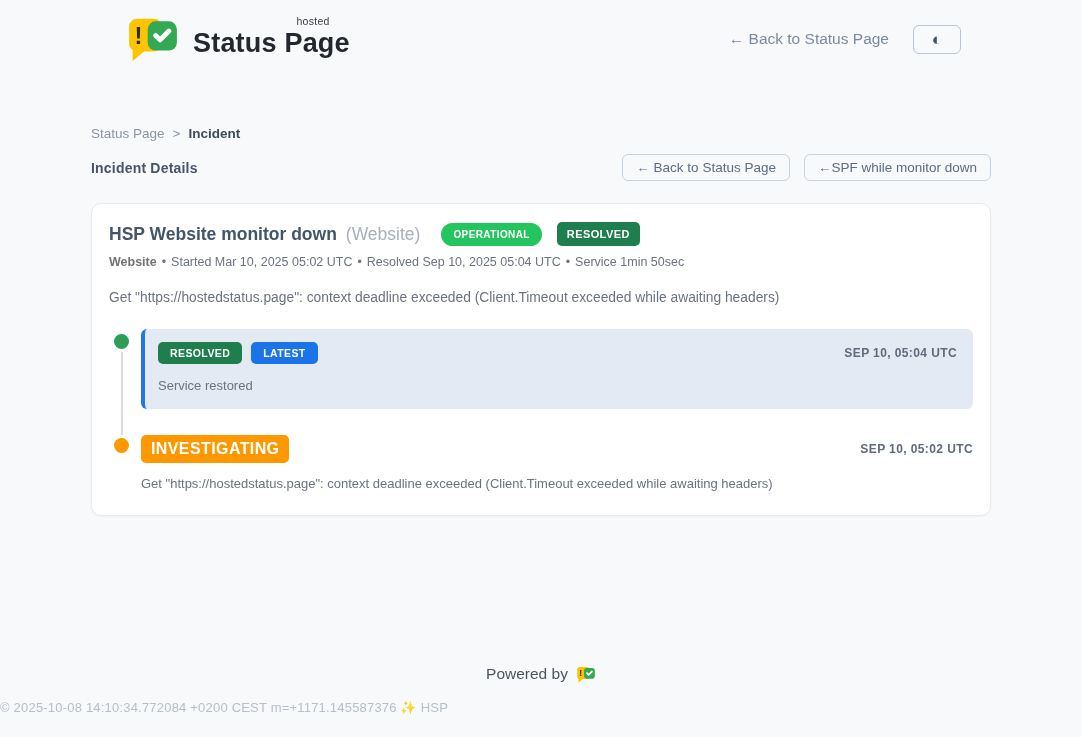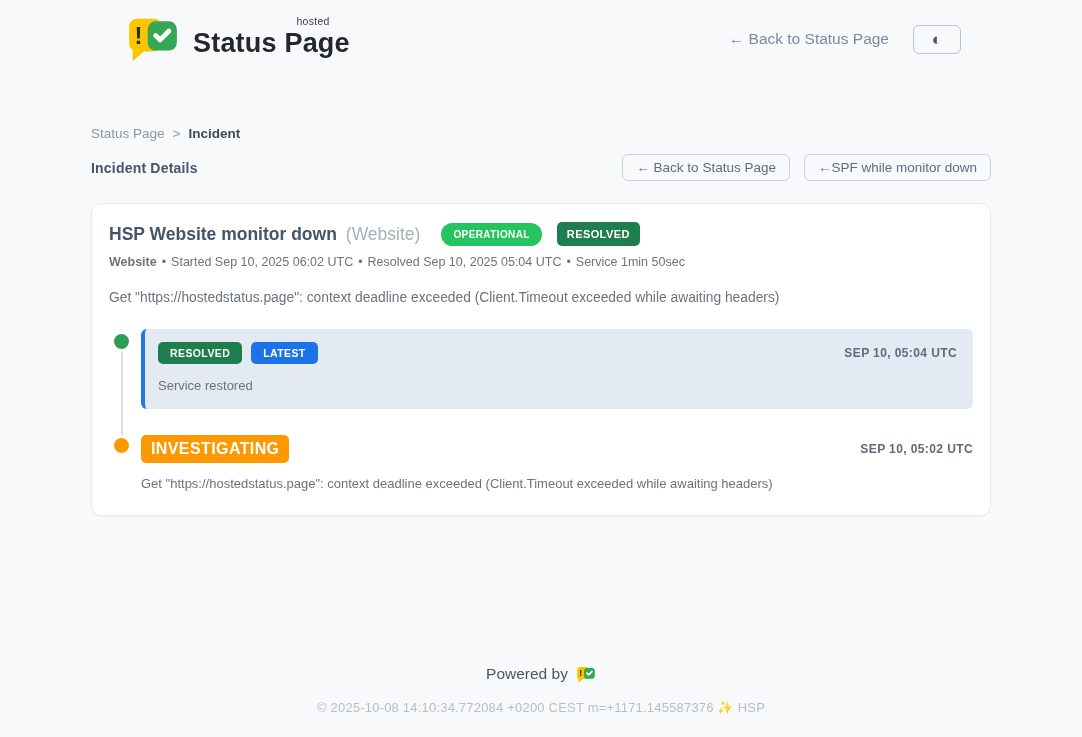--- a/index.html
+++ b/index.html
@@ -95,21 +95,21 @@
   .badge-resolved { background:#1e7e4d; font-size:10.5px; padding:5px 12px; border-radius:5px; }
   .badge-latest { background:#1a73e8; font-size:10.5px; padding:5px 12px; border-radius:5px; }
   .badge-investigating { background:#fd9800; font-size:16px; padding:5px 10px; border-radius:5px; }
   .t-timestamp {
     margin-left:auto; font-size:12px; font-weight:700; color:#5f6b7b; letter-spacing:0.4px;
   }
   .t-message { margin-top:14px; font-size:13px; color:#6b7280; }
   .t-plain .t-message { margin-top:13px; }
 
   
-  .footer { margin-top:auto; text-align:center; padding-bottom:22px; }
+  .footer { margin-top:auto; padding-bottom:22px; }
   .powered { display:flex; align-items:center; justify-content:center; gap:8px;
     font-size:15.5px; color:#4b5563; }
   .powered-icon { width:20px; height:17px; display:block; }
   .copyright { margin-top:17px; font-size:13px; color:#b6bec9; letter-spacing:0.2px; }
 </style>
 </head>
 <body>
 
 <div class="header">
   <div class="logo">
@@ -154,21 +154,21 @@
     <div class="card-title-row">
       <span class="incident-title">HSP Website monitor down</span>
       <span class="incident-component">(Website)</span>
       <span class="badge badge-operational">OPERATIONAL</span>
       <span class="badge badge-resolved-big">RESOLVED</span>
     </div>
 
     <div class="meta-row">
       <span class="meta-component">Website</span>
       <span>•</span>
-      <span>Started Sep 10, 2025 06:02 UTC</span>
+      <span>Started Mar 10, 2025 05:02 UTC</span>
       <span>•</span>
       <span>Resolved Sep 10, 2025 05:04 UTC</span>
       <span>•</span>
       <span>Service 1min 50sec</span>
     </div>
 
     <div class="description">Get "https://hostedstatus.page": context deadline exceeded (Client.Timeout exceeded while awaiting headers)</div>
 
     <div class="timeline">
 

